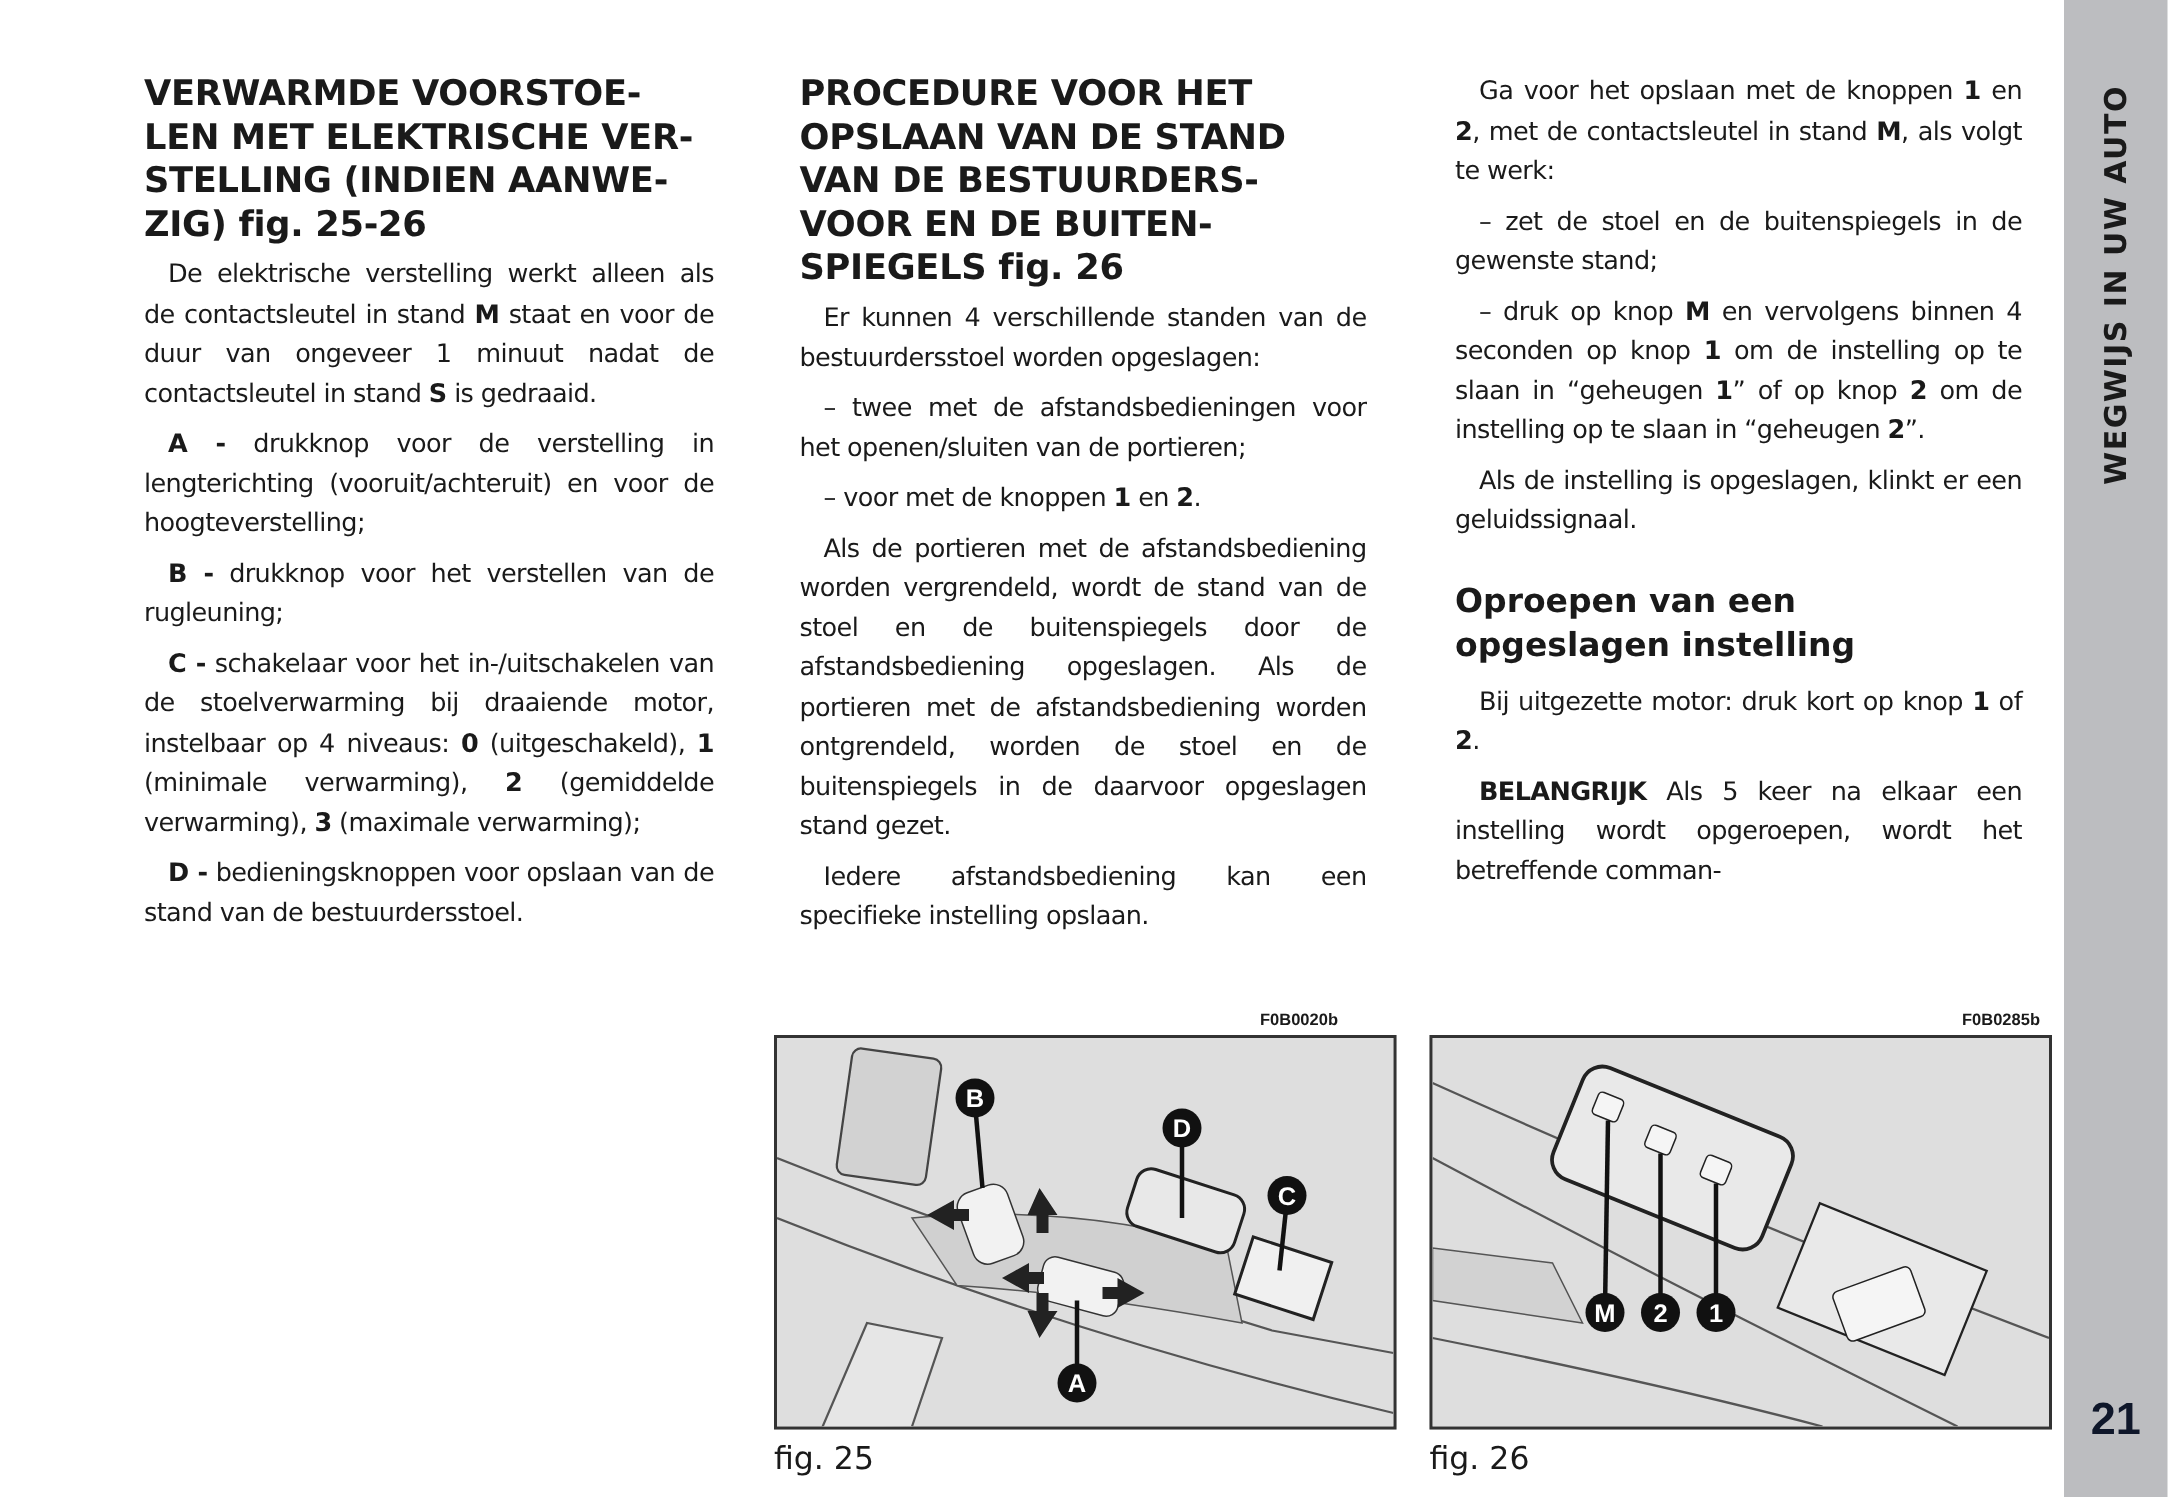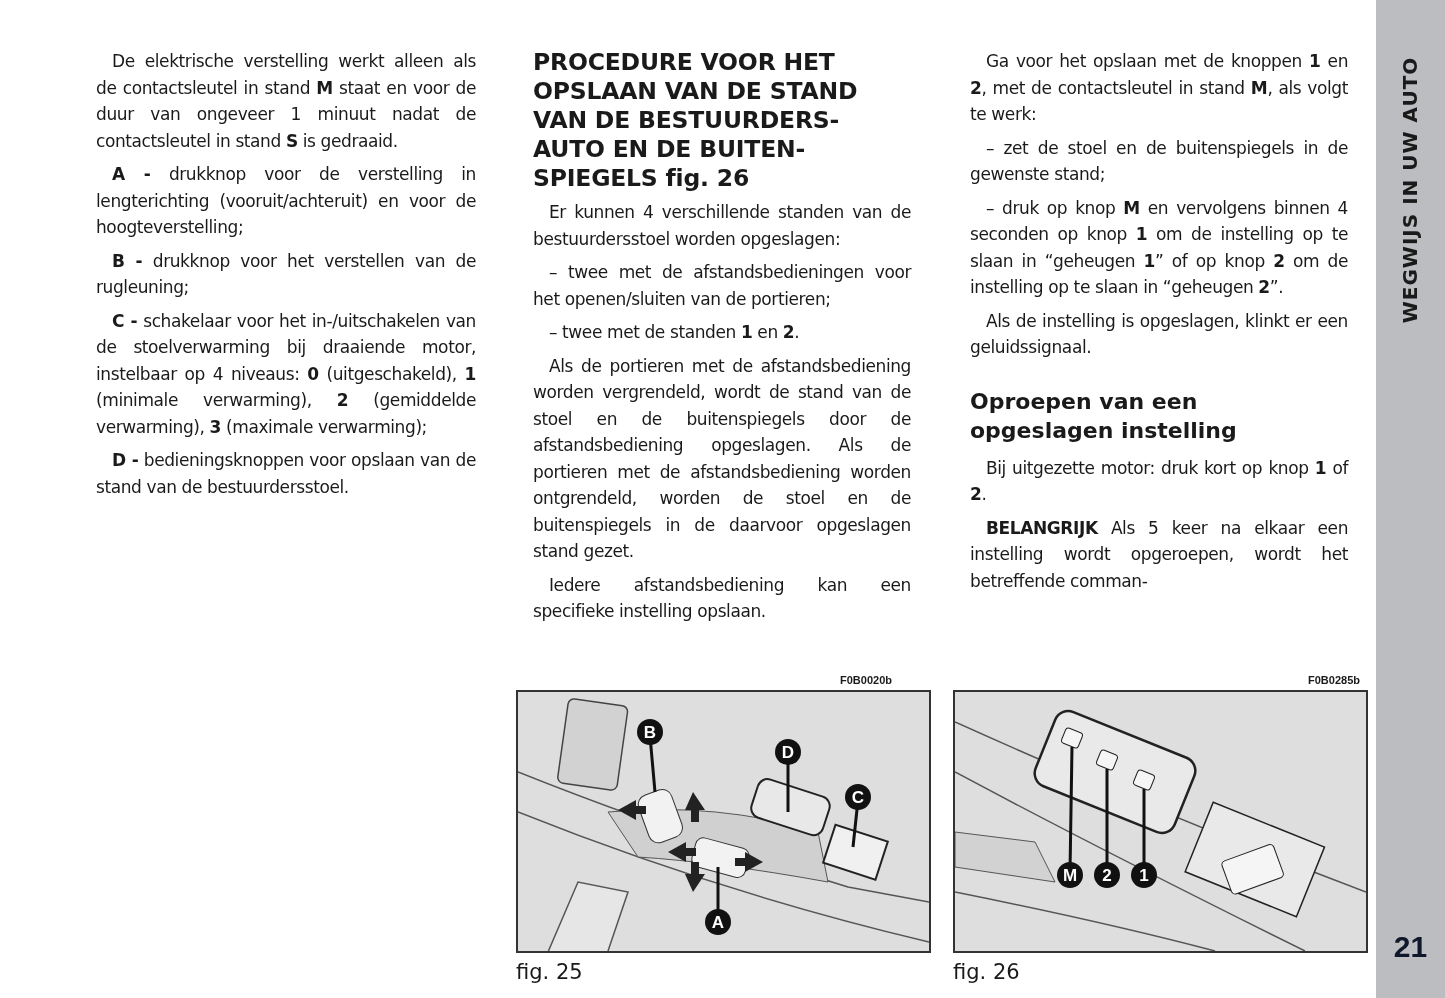--- a/index.html
+++ b/index.html
@@ -26,38 +26,44 @@
   .figcap { position:absolute; top:960px; font-size:21px;text-align:center; }
   #cap25 { left:516px; }
   #cap26 { left:953px; }
   .fig svg { width:100%; height:100%; display:block; }
   .callout-text { font-family:"Liberation Sans", sans-serif; font-weight:bold; font-size:17px; fill:#fff; }
 </style>
 </head>
 <body>
 
 <div class="col" id="col1">
+  <h2>
+    <span>VERWARMDE VOORSTOE-</span><br>
+    <span>LEN MET ELEKTRISCHE VER-</span><br>
+    <span>STELLING (INDIEN AANWE-</span><br>
+    <span>ZIG) fig. 25-26</span>
+  </h2>
   <p><span>De elektrische verstelling werkt alleen als de contactsleutel in stand </span><b>M</b><span> staat en voor de duur van ongeveer 1 minuut nadat de contactsleutel in stand </span><b>S</b><span> is gedraaid.</span></p>
   <p><b>A -</b><span> drukknop voor de verstelling in lengterichting (vooruit/achteruit) en voor de hoogteverstelling;</span></p>
   <p style=""><b>B -</b><span> drukknop voor het verstellen van de rugleuning;</span></p>
   <p><b>C -</b><span> schakelaar voor het in-/uitschakelen van de stoelverwarming bij draaiende motor, instelbaar op 4 niveaus: </span><b>0</b><span> (uitgeschakeld), </span><b>1</b><span> (minimale verwarming), </span><b>2</b><span> (gemiddelde verwarming), </span><b>3</b><span> (maximale verwarming);</span></p>
   <p><b>D -</b><span> bedieningsknoppen voor opslaan van de stand van de bestuurdersstoel.</span></p>
 </div>
 
 <div class="col" id="col2">
   <h2>
     <span>PROCEDURE VOOR HET</span><br>
     <span>OPSLAAN VAN DE STAND</span><br>
     <span>VAN DE BESTUURDERS-</span><br>
-    <span>AUTO EN DE BUITEN-</span><br>
+    <span>VOOR EN DE BUITEN-</span><br>
     <span>SPIEGELS fig. 26</span>
   </h2>
   <p>Er kunnen 4 verschillende standen van de bestuurdersstoel worden opgeslagen:</p>
   <p>– twee met de afstandsbedieningen voor het openen/sluiten van de portieren;</p>
-  <p><span>– twee met de standen </span><b>1</b><span> en </span><b>2</b><span>.</span></p>
+  <p><span>– voor met de knoppen </span><b>1</b><span> en </span><b>2</b><span>.</span></p>
   <p>Als de portieren met de afstandsbediening worden vergrendeld, wordt de stand van de stoel en de buitenspiegels door de afstandsbediening opgeslagen. Als de portieren met de afstandsbediening worden ontgrendeld, worden de stoel en de buitenspiegels in de daarvoor opgeslagen stand gezet.</p>
   <p>Iedere afstandsbediening kan een specifieke instelling opslaan.</p>
 </div>
 
 <div class="col" id="col3">
   <p><span>Ga voor het opslaan met de knoppen </span><b>1</b><span> en </span><b>2</b><span>, met de contactsleutel in stand </span><b>M</b><span>, als volgt te werk:</span></p>
   <p>– zet de stoel en de buitenspiegels in de gewenste stand;</p>
   <p><span>– druk op knop </span><b>M</b><span> en vervolgens binnen 4 seconden op knop </span><b>1</b><span> om de instelling op te slaan in “geheugen </span><b>1</b><span>” of op knop </span><b>2</b><span> om de instelling op te slaan in “geheugen </span><b>2</b><span>”.</span></p>
   <p style="margin-bottom:26px">Als de instelling is opgeslagen, klinkt er een geluidssignaal.</p>
   <h3>Oproepen van een opgeslagen instelling</h3>

